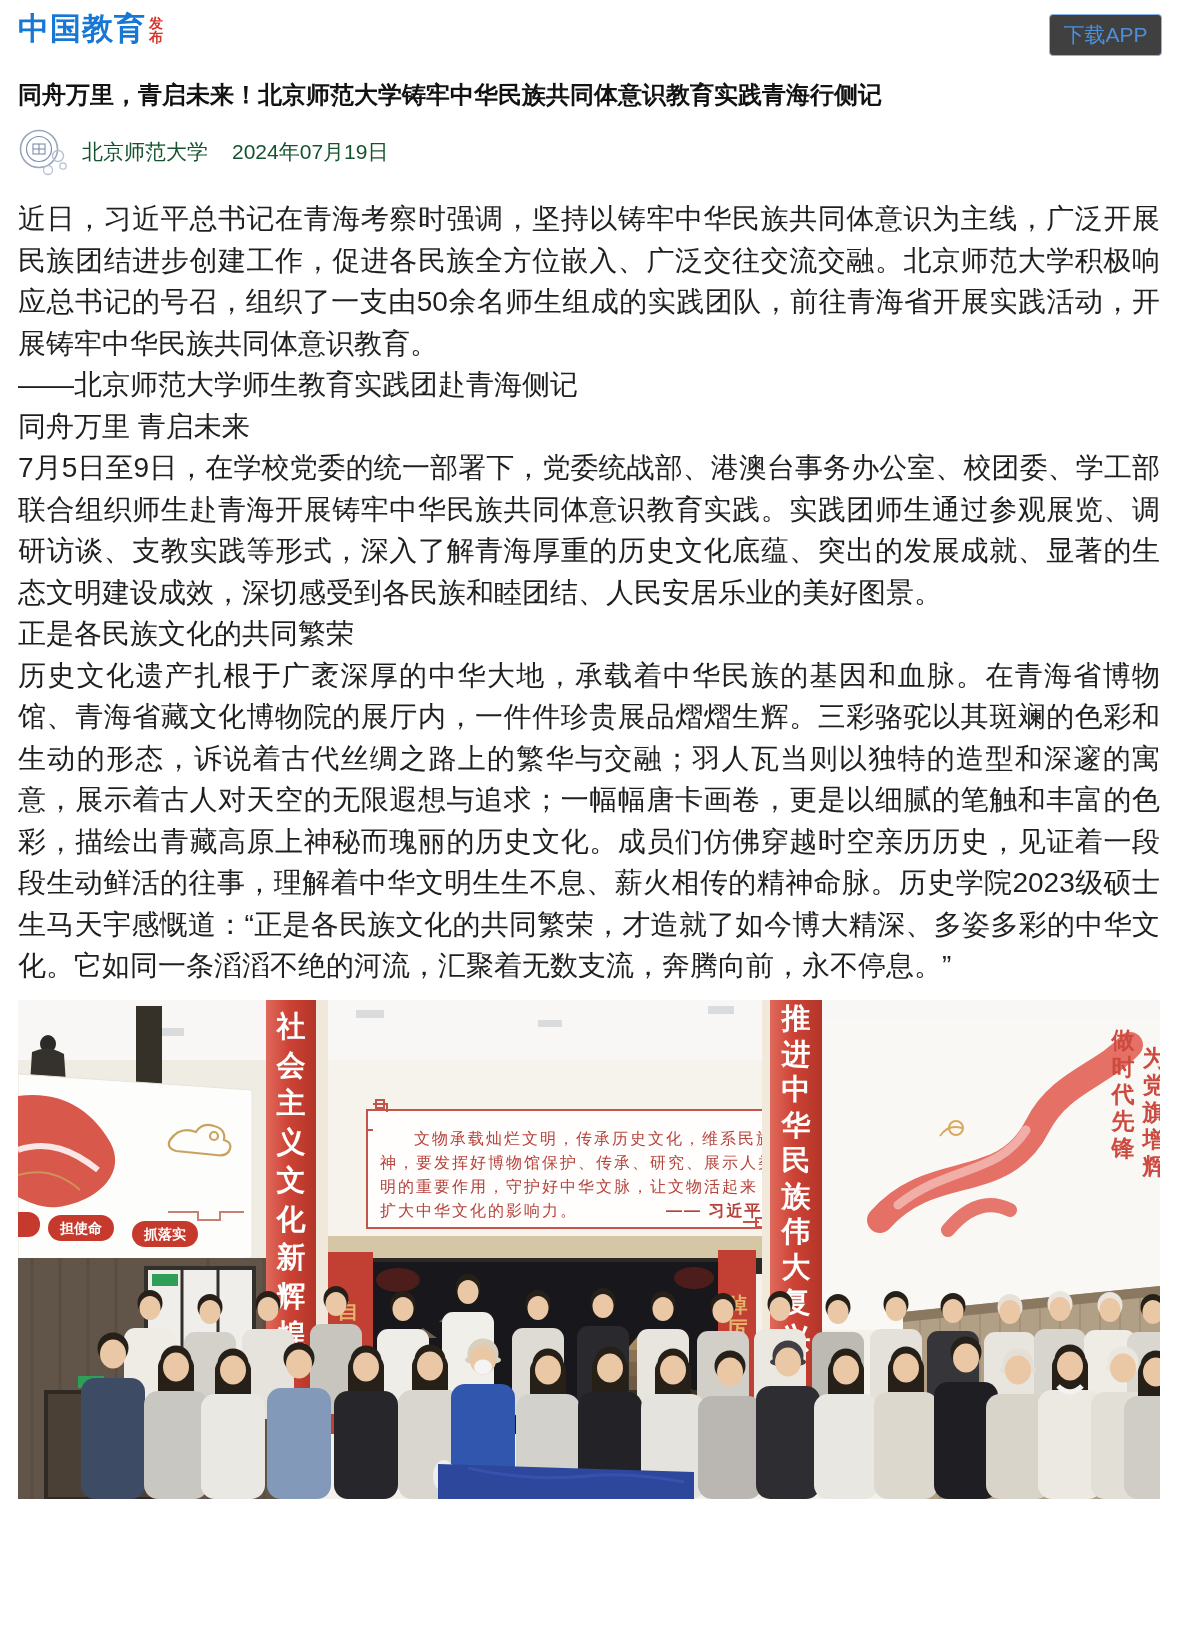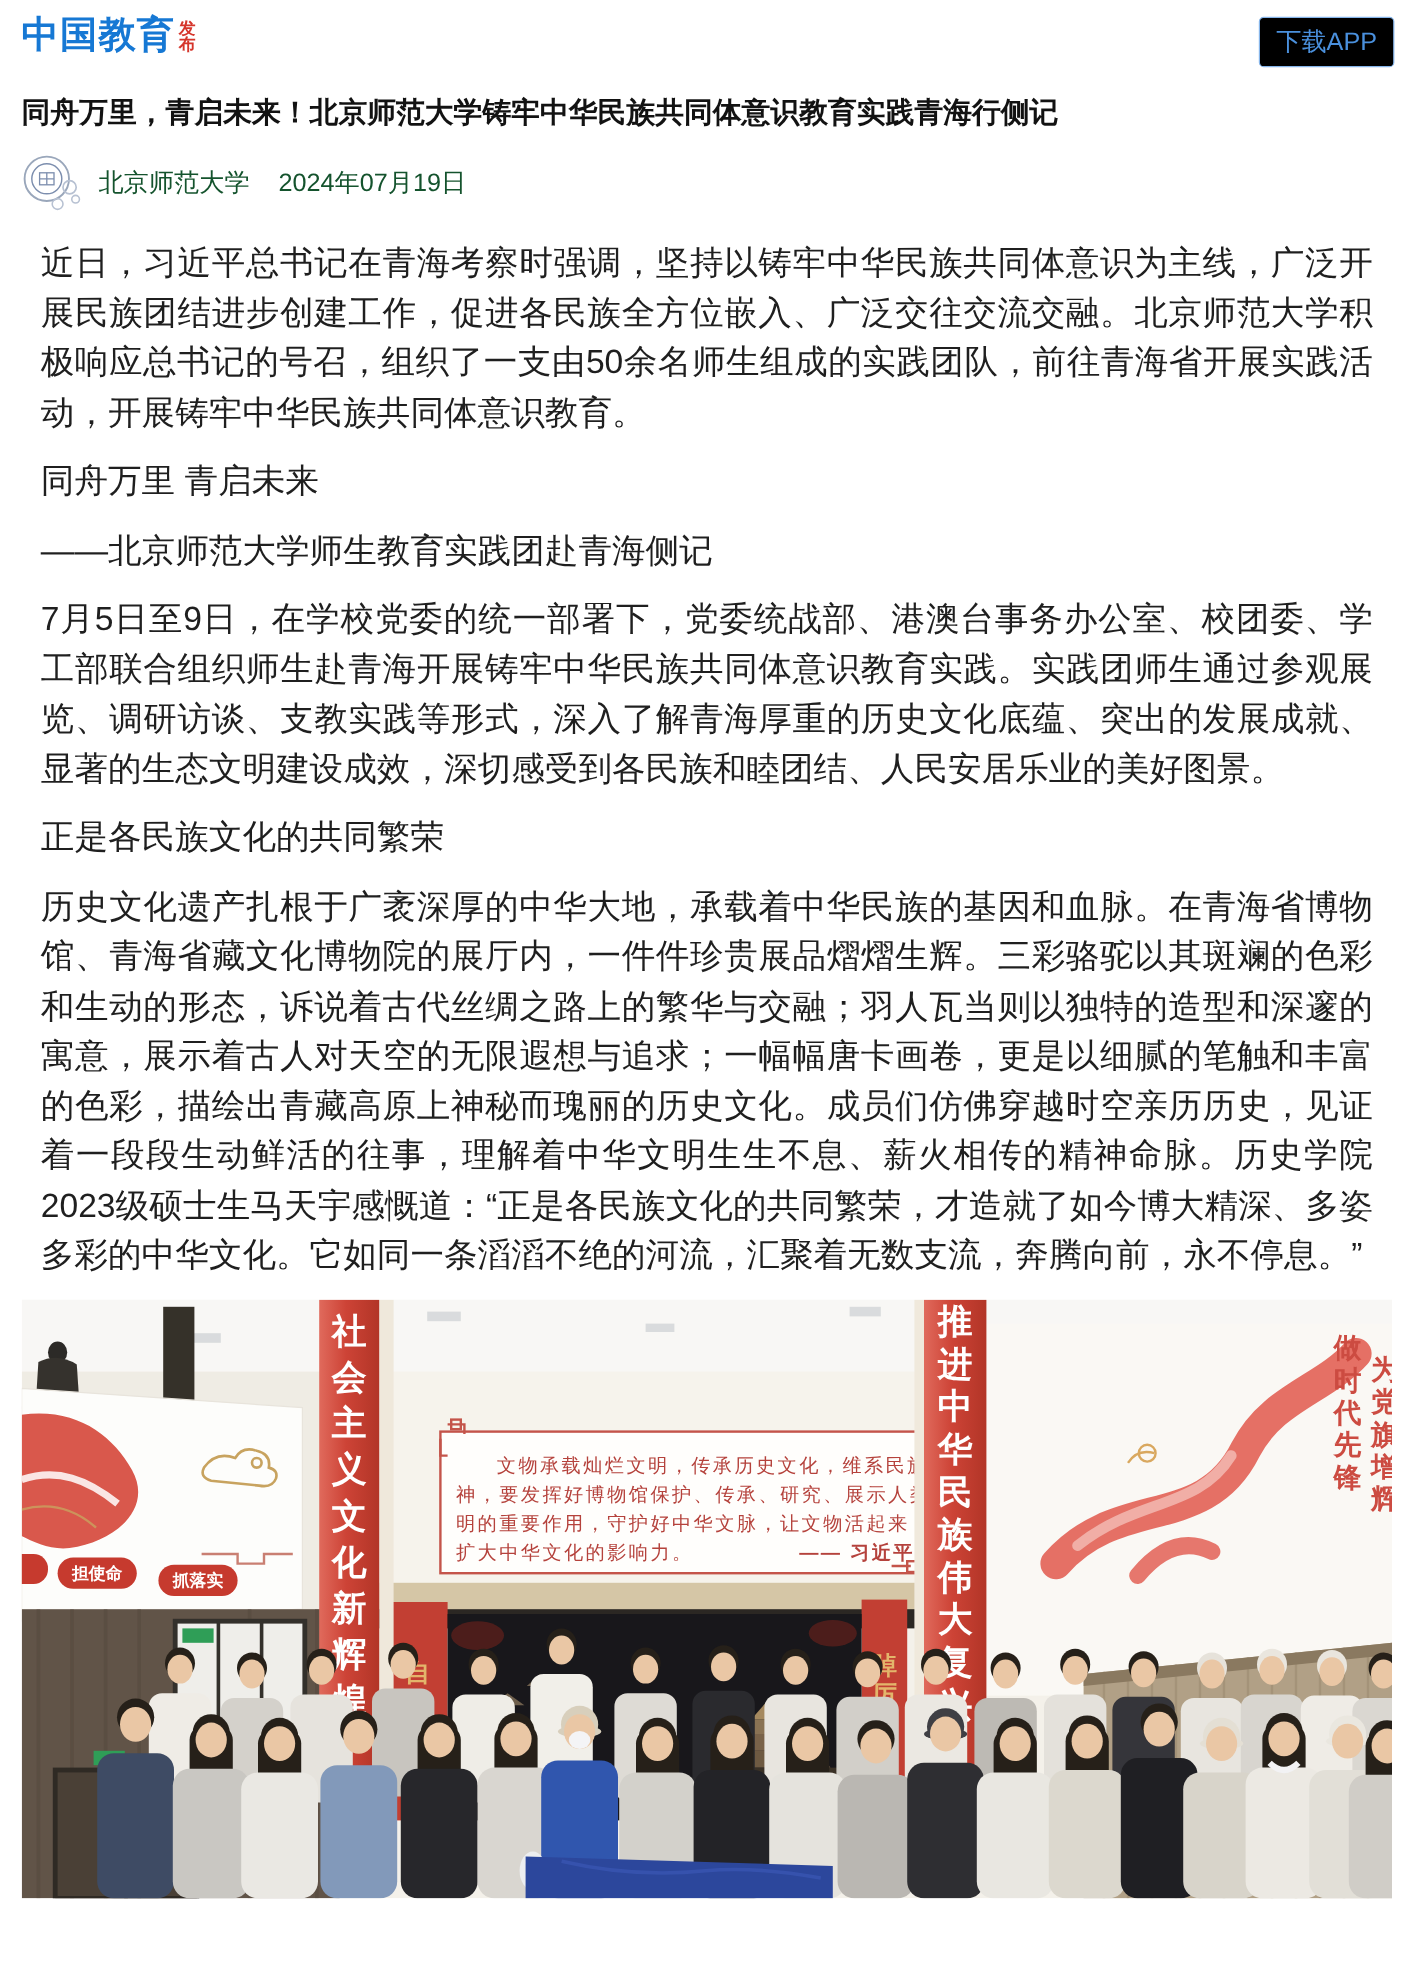--- a/index.html
+++ b/index.html
@@ -2,27 +2,27 @@
 <html><head>
 <meta charset="utf-8">
 <style>
   html,body{margin:0;padding:0;background:#ffffff;}
   body{font-family:"Liberation Sans","DejaVu Sans",sans-serif;color:#1c1c1c;}
   .page{width:1178px;height:1608px;margin:0 auto;position:relative;overflow:hidden;background:#fff;}
   .header{display:flex;justify-content:space-between;align-items:flex-start;padding:12px 16px 0 18px;}
   .logo{display:flex;align-items:flex-start;cursor:pointer;}
   .logo-main{font-size:31px;font-weight:900;color:#1678d4;letter-spacing:1px;line-height:1.1;}
   .logo-sub{display:flex;flex-direction:column;font-size:14px;font-weight:800;color:#d5352b;line-height:14px;margin:4px 0 0 3px;}
-  .download-btn{margin-top:2px;width:113px;height:42px;border:1.5px solid #86b5ea;border-radius:4px;background:#000000;color:#4a90dd;font-size:21px;display:flex;align-items:center;justify-content:center;cursor:pointer;font-family:inherit;text-align:right;}
+  .download-btn{margin-top:2px;width:113px;height:42px;border:1.5px solid #86b5ea;border-radius:4px;background:#404040;color:#4a90dd;font-size:21px;display:flex;align-items:center;justify-content:center;cursor:pointer;font-family:inherit;text-align:right;}
   h1.title{margin:22px 18px 0;font-size:24px;line-height:1.42;font-weight:700;color:#121212;}
   .meta{display:flex;align-items:center;margin:16px 18px 0;color:#14532d;font-size:21px;}
   .avatar{width:52px;height:48px;flex:0 0 auto;margin-right:12px;}
   .meta .author{margin-right:24px;}
   .article-body{margin:22px 18px 0;font-size:28px;line-height:41.5px;color:#1f1f1f;text-align:justify;}
-  .article-body p{margin:16px;}
+  .article-body p{margin:0;}
   figure.photo{margin:13px 0 0 18px;width:1142px;height:499px;overflow:hidden;padding:0;}
   figure.photo svg{display:block;}
 </style>
 </head>
 <body>
 
 <div class="page">
 
   <header class="header">
     <div class="logo">
@@ -49,22 +49,22 @@
         <circle cx="45" cy="38" r="3.2" fill="none" stroke="#b7c1d2" stroke-width="1.3"></circle>
         <circle cx="30" cy="42" r="4.5" fill="none" stroke="#b7c1d2" stroke-width="1.3"></circle>
       </svg>
     </span>
     <span class="author">北京师范大学</span>
     <span class="date">2024年07月19日</span>
   </div>
 
   <div class="article-body">
       <p>近日，习近平总书记在青海考察时强调，坚持以铸牢中华民族共同体意识为主线，广泛开展民族团结进步创建工作，促进各民族全方位嵌入、广泛交往交流交融。北京师范大学积极响应总书记的号召，组织了一支由50余名师生组成的实践团队，前往青海省开展实践活动，开展铸牢中华民族共同体意识教育。</p>
+      <p>——北京师范大学师生教育实践团赴青海侧记</p>
       <p>同舟万里 青启未来</p>
-      <p>——北京师范大学师生教育实践团赴青海侧记</p>
       <p>7月5日至9日，在学校党委的统一部署下，党委统战部、港澳台事务办公室、校团委、学工部联合组织师生赴青海开展铸牢中华民族共同体意识教育实践。实践团师生通过参观展览、调研访谈、支教实践等形式，深入了解青海厚重的历史文化底蕴、突出的发展成就、显著的生态文明建设成效，深切感受到各民族和睦团结、人民安居乐业的美好图景。</p>
       <p>正是各民族文化的共同繁荣</p>
       <p>历史文化遗产扎根于广袤深厚的中华大地，承载着中华民族的基因和血脉。在青海省博物馆、青海省藏文化博物院的展厅内，一件件珍贵展品熠熠生辉。三彩骆驼以其斑斓的色彩和生动的形态，诉说着古代丝绸之路上的繁华与交融；羽人瓦当则以独特的造型和深邃的寓意，展示着古人对天空的无限遐想与追求；一幅幅唐卡画卷，更是以细腻的笔触和丰富的色彩，描绘出青藏高原上神秘而瑰丽的历史文化。成员们仿佛穿越时空亲历历史，见证着一段段生动鲜活的往事，理解着中华文明生生不息、薪火相传的精神命脉。历史学院2023级硕士生马天宇感慨道：“正是各民族文化的共同繁荣，才造就了如今博大精深、多姿多彩的中华文化。它如同一条滔滔不绝的河流，汇聚着无数支流，奔腾向前，永不停息。”</p>
     </div>
 
   <figure class="photo">
     <svg width="1142" height="499" viewBox="0 0 1142 499" xmlns="http://www.w3.org/2000/svg">
       <defs>
         <linearGradient id="redV" x1="0" y1="0" x2="1" y2="0">
           <stop offset="0" stop-color="#e06a5c"></stop>

